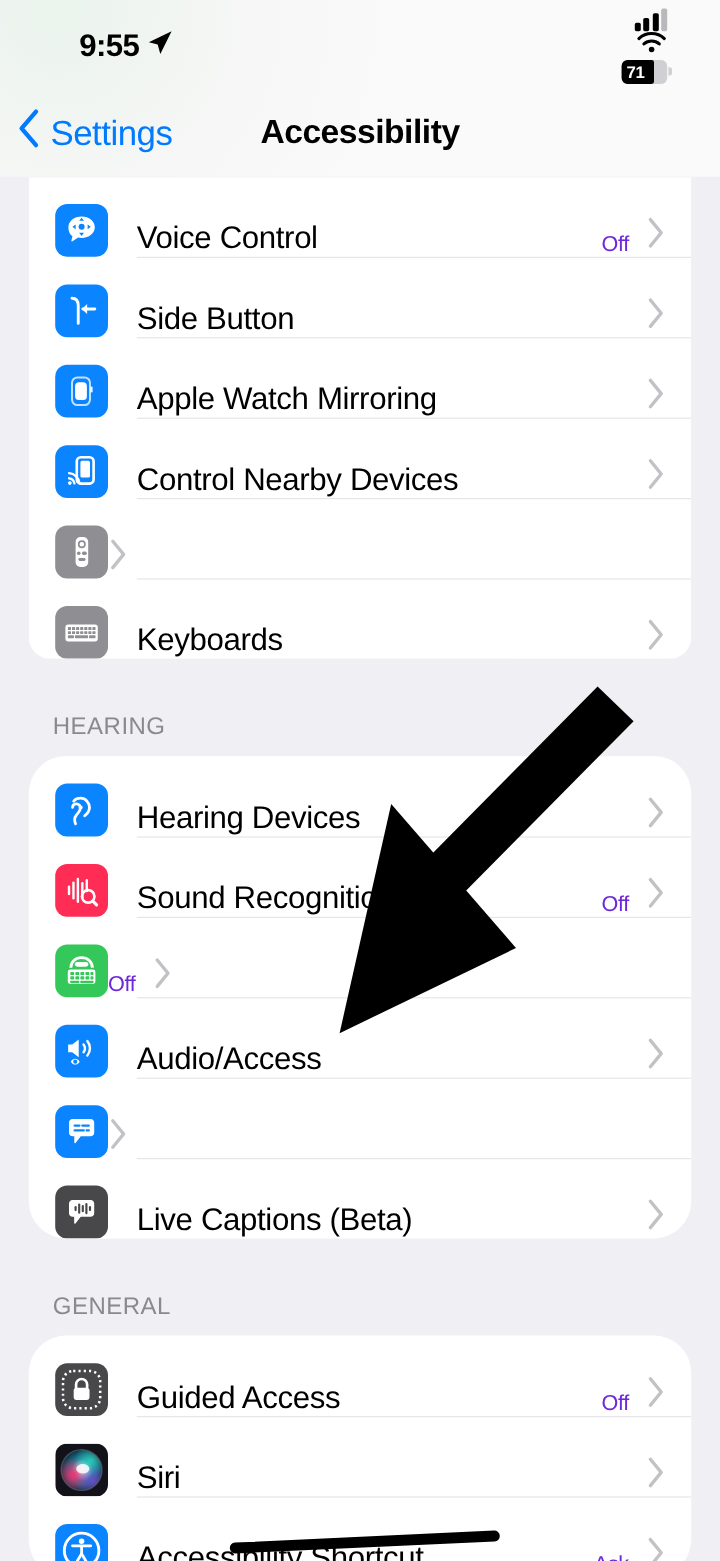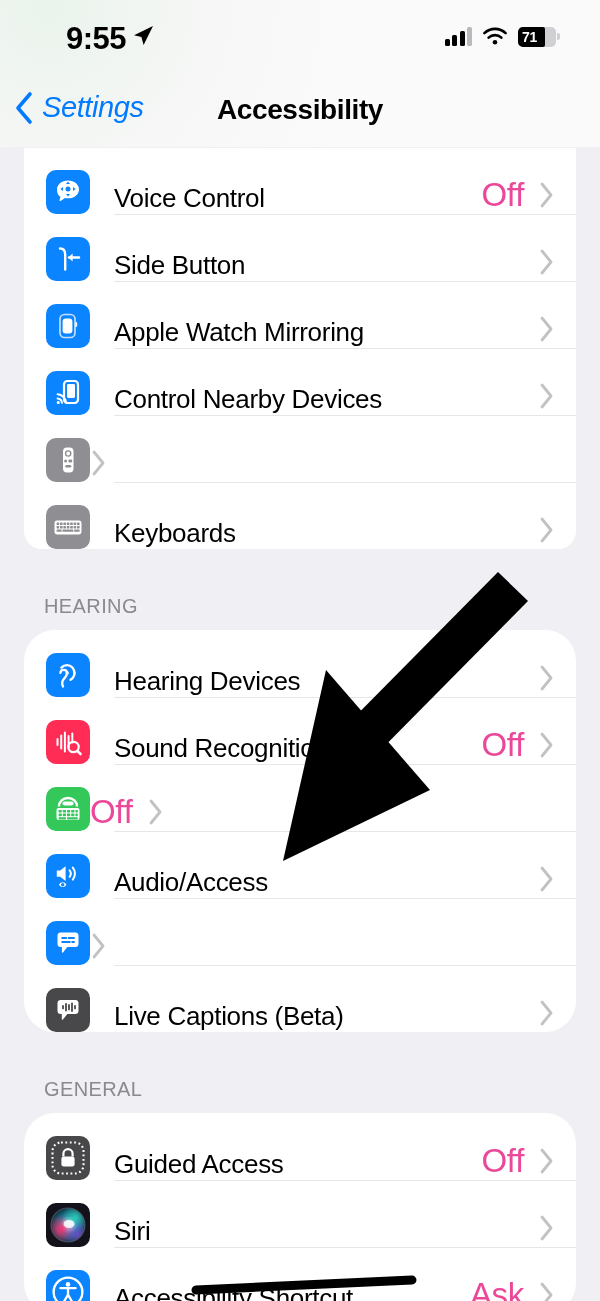--- a/index.html
+++ b/index.html
@@ -43,35 +43,35 @@
     padding: 0 44px 0 66px;
   }
 
   .status-left {
     display: flex;
     align-items: center;
     gap: 5px;
   }
 
   .clock {
-    font-size: 31px;
+    font-size: 26px;
     font-weight: bold;
     color: #000;
     letter-spacing: -0.5px;
     line-height: 1;
     padding-top: 4px;
   }
 
   .loc-arrow { display: block; margin-top: 4px; }
 
   .status-right {
     display: flex;
-    align-items: flex-start;
-    gap: 10px;
+    align-items: flex-end;
     padding-top: 4px;
+    flex-direction: column;
   }
 
   .signal-bars {
     display: flex;
     align-items: flex-end;
     gap: 2.5px;
     height: 19px;
   }
   .signal-bars i {
     display: block;
@@ -127,24 +127,23 @@
     width: 600px;
     height: 75px;
     display: flex;
     align-items: center;
   }
 
   .back-btn {
     position: absolute;
     left: 14px;
     display: flex;
-    align-items: flex-start;
+    align-items: flex-end;
     gap: 8px;
     cursor: pointer;
-    font-style: italic;
   }
   .chev-left { display: block; }
   .back-label {
     font-size: 29px;
     color: #007aff;
     letter-spacing: -0.4px;
   }
 
   .nav-title {
     width: 100%;
@@ -204,22 +203,22 @@
   .row-label {
     flex: 1 1 auto;
     margin-left: 24px;
     font-size: 26px;
     color: #000;
     letter-spacing: -0.3px;
     white-space: nowrap;
   }
 
   .row-value {
-    font-size: 33px;
-    color: #ec4899;
+    font-size: 18px;
+    color: #6d28d9;
     letter-spacing: -0.3px;
     margin-right: 14px;
     margin-top: 12px;
   }
 
   .chev-right { flex: 0 0 auto; display: block; }
 
   .section-header {
     font-size: 20px;
     color: #8a8a8e;

